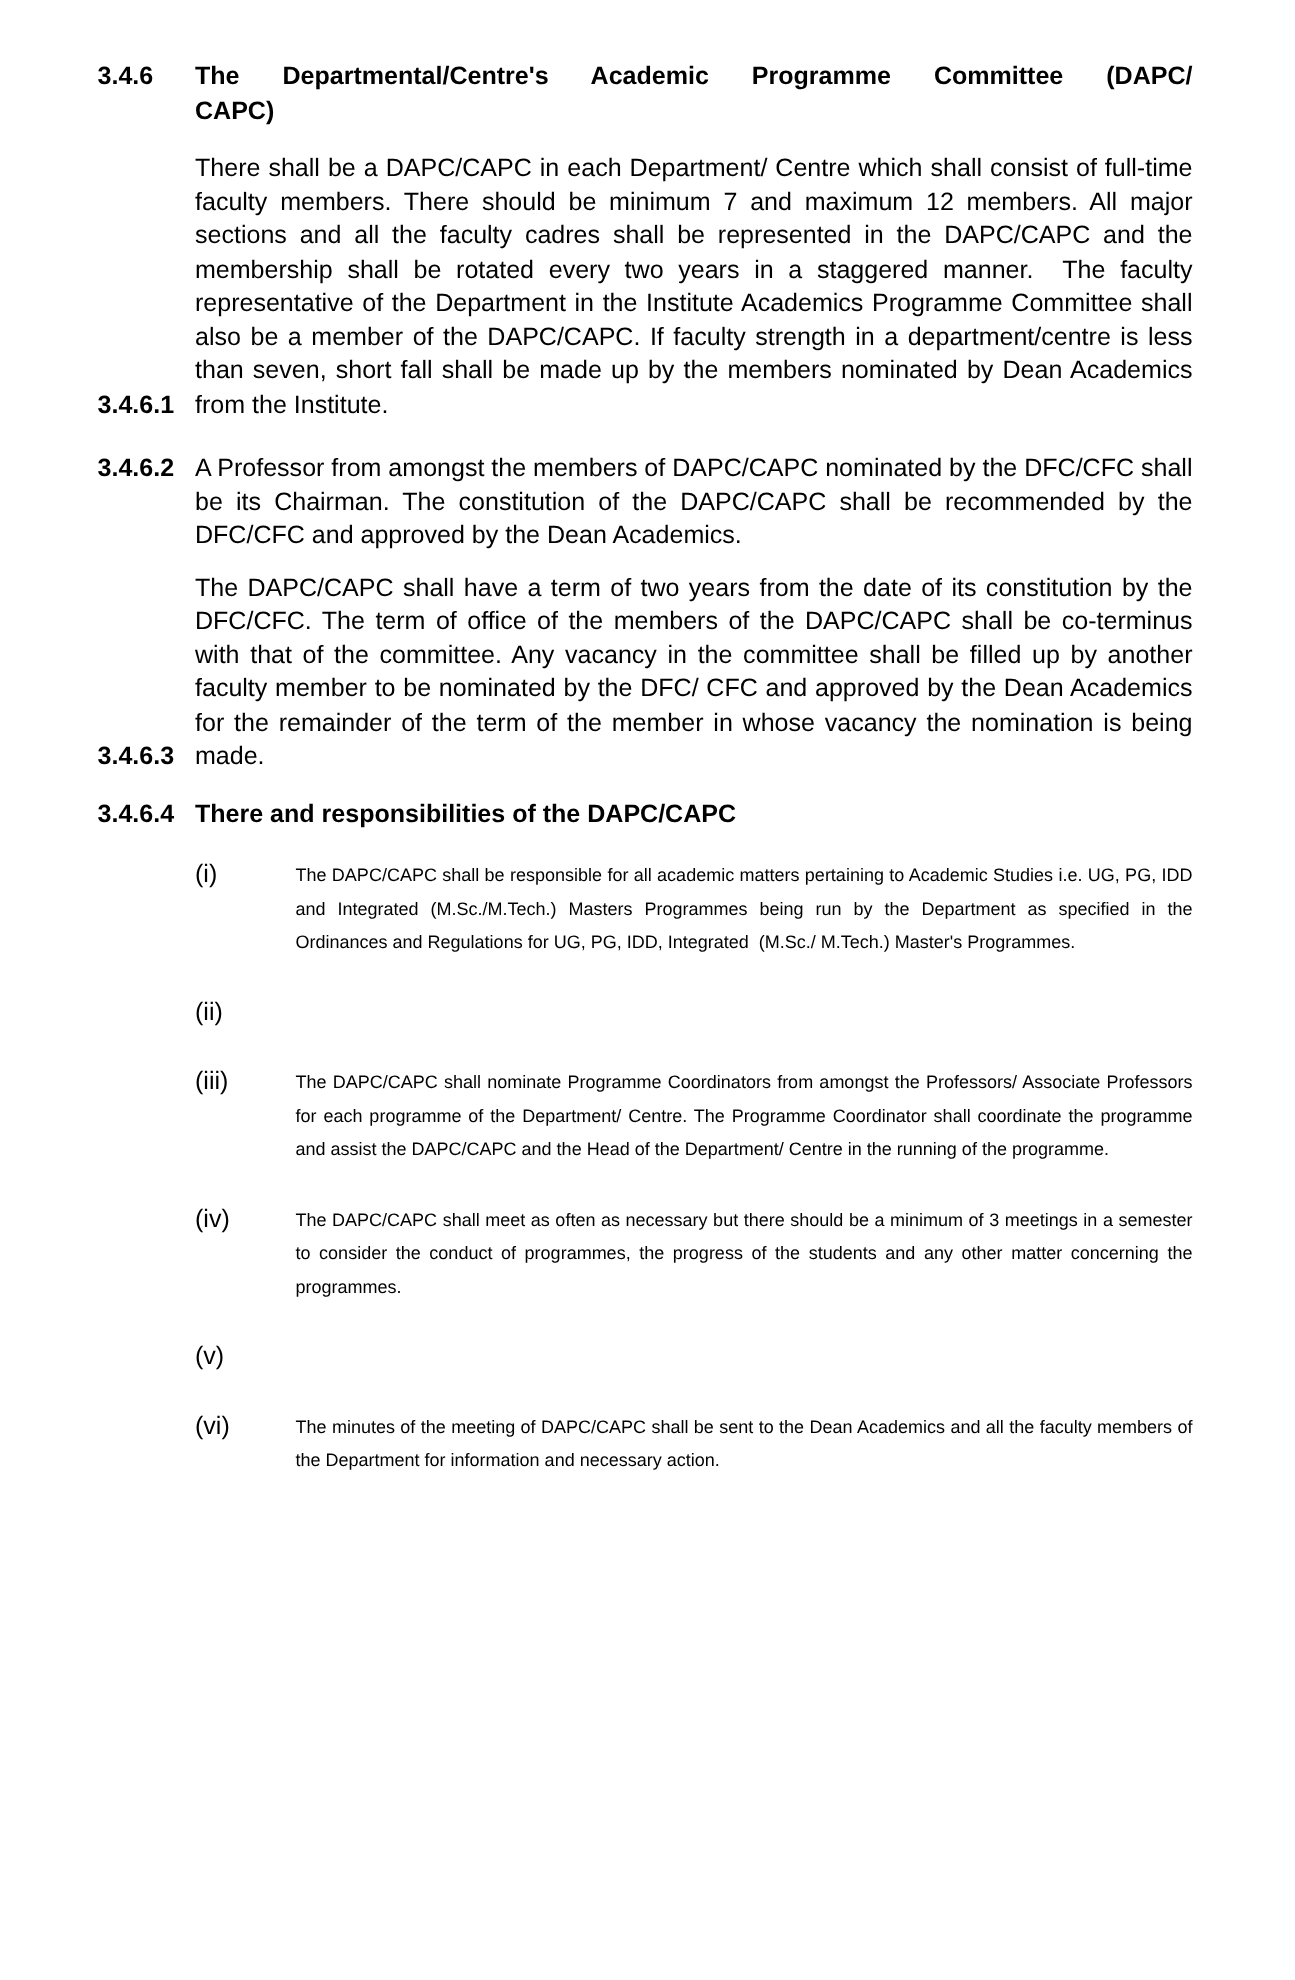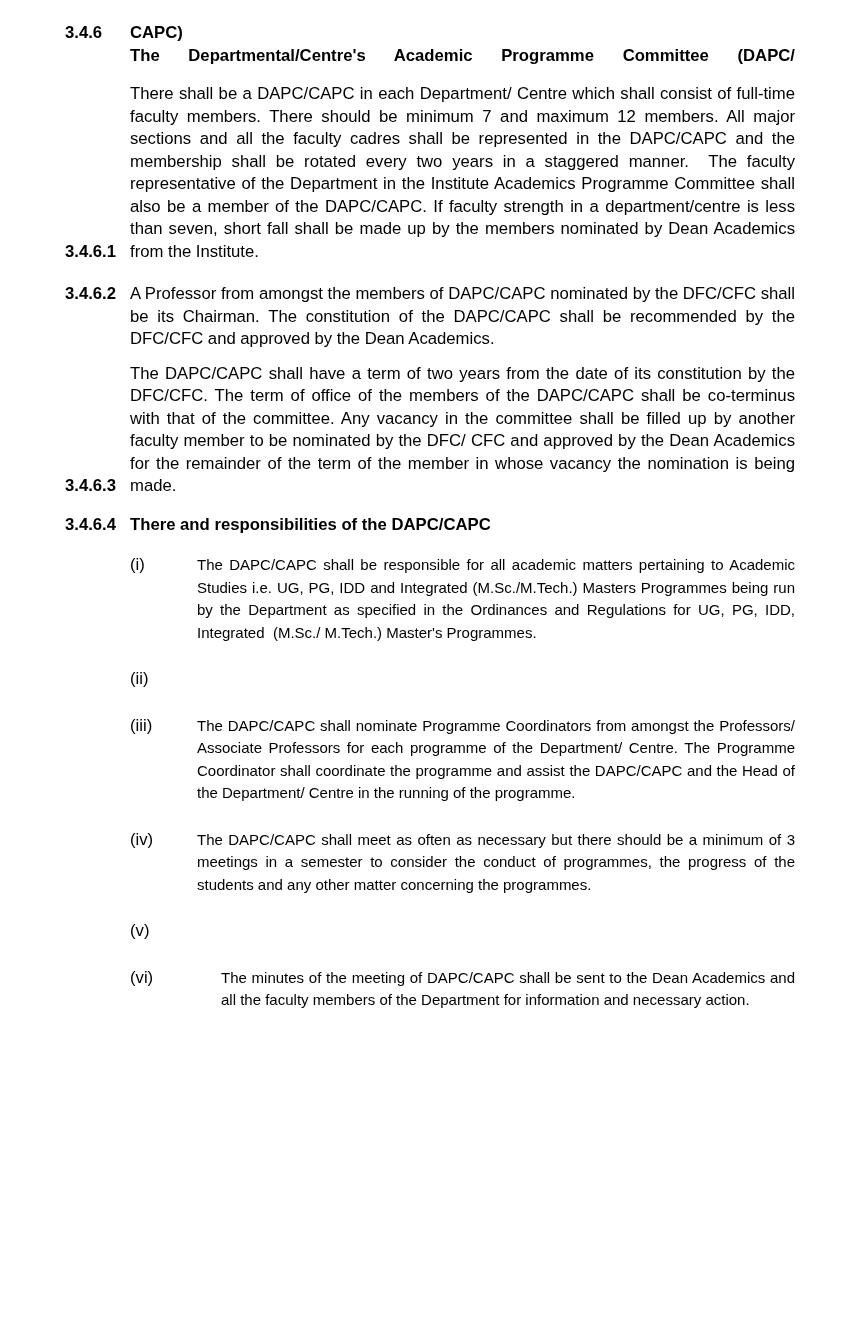--- a/index.html
+++ b/index.html
@@ -12,21 +12,21 @@
     height: 1320px;
     font-family: "Liberation Sans", sans-serif;
     color: #000000;
     box-sizing: border-box;
     overflow: hidden;
   }
   .doc {
     box-sizing: border-box;
     width: 863px;
     height: 1320px;
-    padding: 22px 68px 0 65px;
+    padding: 40px 68px 0 65px;
     background: #ffffff;
   }
   .block {
     display: flex;
     align-items: flex-start;
   }
   .num {
     flex: 0 0 65px;
     width: 65px;
     font-weight: bold;
@@ -53,44 +53,44 @@
   .mb-s3     { margin-bottom: 16px; align-items: flex-end; }
   .mb-s4head { margin-bottom: 18px; align-items: flex-end; }
   .list {
     margin-left: 65px; 
   }
   .list-item {
     display: flex;
     align-items: flex-start;
     margin-bottom: 24px;
   }
-  .list-item:last-child { margin-bottom: 0; gap: 24px; }
+  .list-item:last-child { margin-bottom: 0; }
   .marker {
     flex: 0 0 67px;
     width: 67px;
     font-size: 16.7px;
     line-height: 22.5px;
   }
   .item-text {
     flex: 1 1 auto;
     min-width: 0;
-    font-size: 15px;
+    font-size: 12px;
     line-height: 22.5px;
     text-align: justify;
     white-space: pre-wrap;
   }
 </style>
 </head>
 <body>
 
 <div class="doc">
 
   <section class="block mb-head">
     <div class="num">3.4.6</div>
-    <div class="content bold"><span class="heading-line">CAPC)</span><span class="heading-line justify-force">The Departmental/Centre's Academic Programme Committee (DAPC/</span></div>
+    <div class="content bold"><span class="heading-line justify-force">The Departmental/Centre's Academic Programme Committee (DAPC/</span><span class="heading-line">CAPC)</span></div>
   </section>
 
   <section class="block mb-s1">
     <div class="num">3.4.6.1</div>
     <div class="content">There shall be a DAPC/CAPC in each Department/ Centre which shall consist of full-time faculty members. There should be minimum 7 and maximum 12 members. All major sections and all the faculty cadres shall be represented in the DAPC/CAPC and the membership shall be rotated every two years in a staggered manner.  The faculty representative of the Department in the Institute Academics Programme Committee shall also be a member of the DAPC/CAPC. If faculty strength in a department/centre is less than seven, short fall shall be made up by the members nominated by Dean Academics from the Institute.</div>
   </section>
 
   <section class="block mb-s2">
     <div class="num">3.4.6.2</div>
     <div class="content">A Professor from amongst the members of DAPC/CAPC nominated by the DFC/CFC shall be its Chairman. The constitution of the DAPC/CAPC shall be recommended by the DFC/CFC and approved by the Dean Academics.</div>

